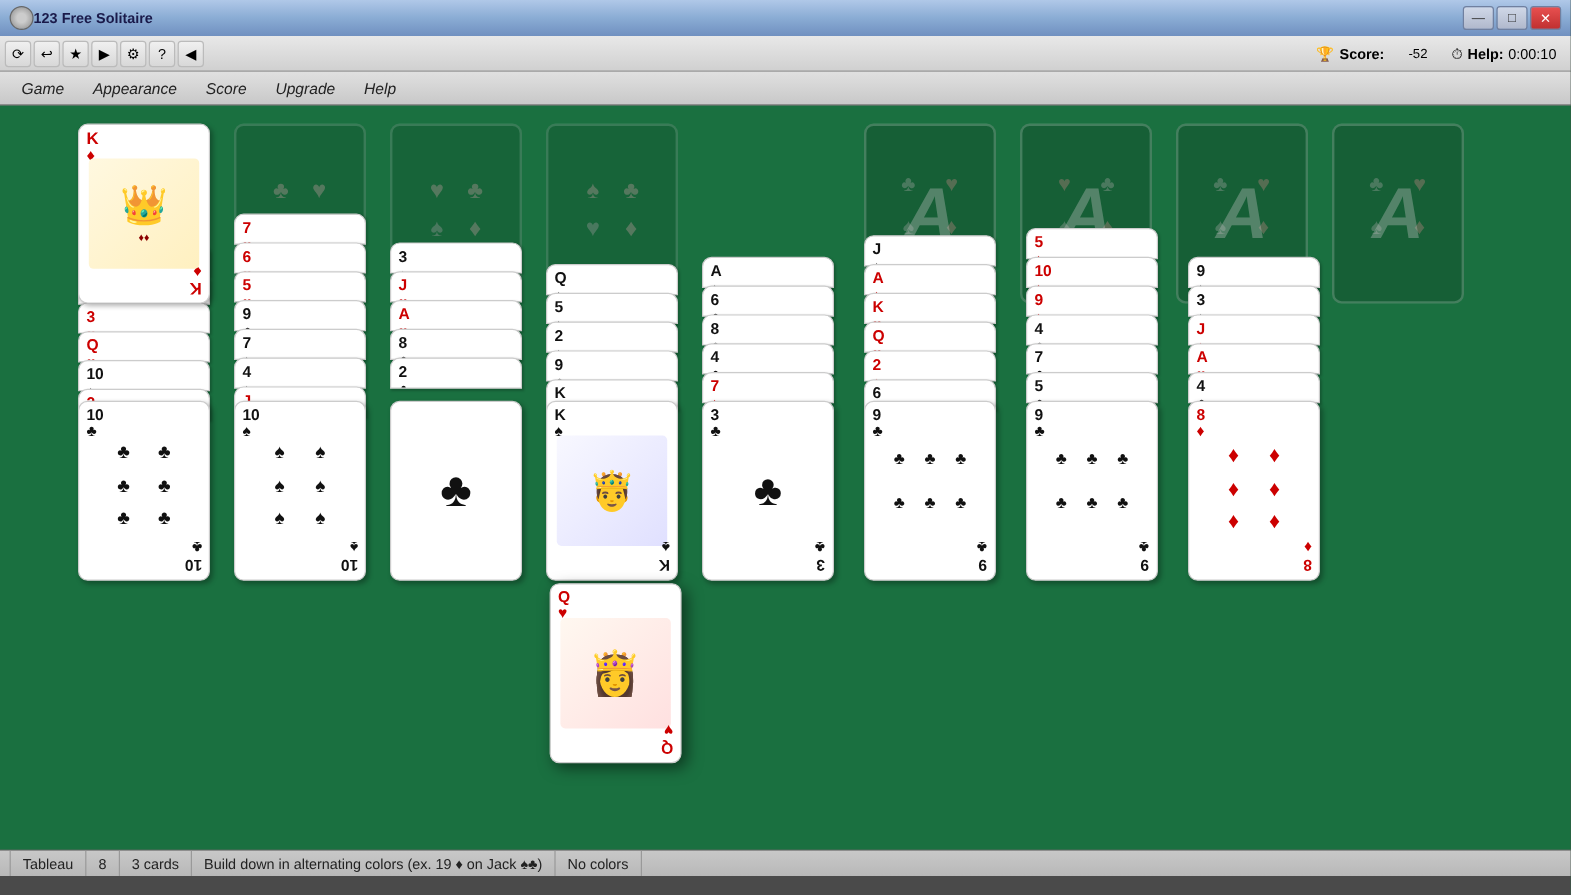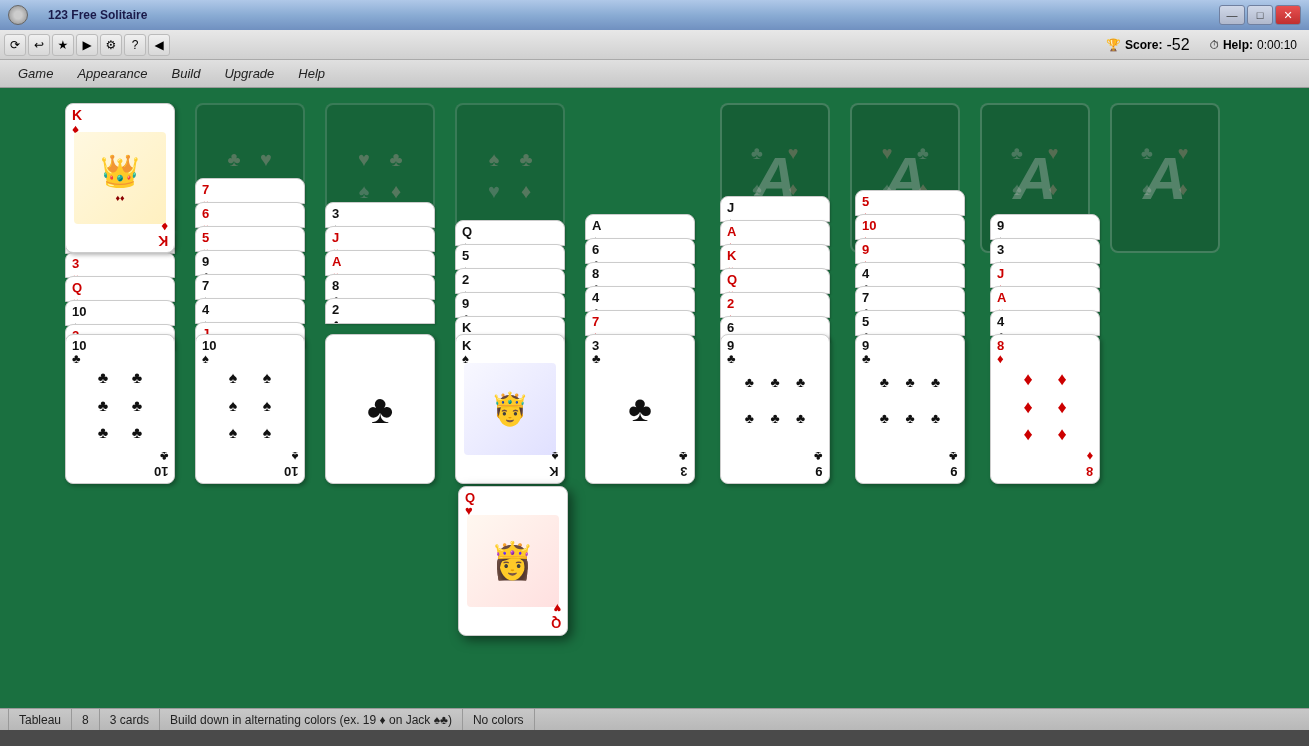--- a/index.html
+++ b/index.html
@@ -17,21 +17,21 @@
       background: linear-gradient(to bottom, #b0c8e8 0%, #8aacd4 50%, #7090c0 100%);
       display: flex;
       align-items: center;
       justify-content: space-between;
       padding: 0 8px;
       user-select: none;
     }
     #titlebar-left {
       display: flex;
       align-items: center;
-      gap: 20px;
+      gap: 0;
     }
     #titlebar-icon {
       width: 20px;
       height: 20px;
       background: radial-gradient(circle, #ccc 30%, #888 100%);
       border-radius: 50%;
       border: 1px solid #666;
     }
     #titlebar-title {
       font-size: 12px;
@@ -235,34 +235,34 @@
     <div class="toolbar-icon">★</div>
     <div class="toolbar-icon">▶</div>
     <div class="toolbar-icon">⚙</div>
     <div class="toolbar-icon">?</div>
     <div class="toolbar-icon">◀</div>
 
     <div style="margin-left:auto; display:flex; align-items:center; gap:20px; padding-right:8px;">
       <div class="score-item">
         <span style="font-size:12px;">🏆</span>
         <span style="font-size:12px; font-weight:bold;">Score:</span>
-        <span style="font-size:16px;">-52</span>
+        <span style="font-size:11px;margin-left:16px;">-52</span>
       </div>
       <div class="score-item">
         <span style="font-size:12px;">⏱</span>
         <span style="font-size:12px; font-weight:bold;">Help:</span>
         <span style="font-size:12px;">0:00:10</span>
       </div>
     </div>
   </div>
 
   <div id="menubar">
     <div class="menu-item">Game</div>
     <div class="menu-item">Appearance</div>
-    <div class="menu-item">Build</div>
+    <div class="menu-item">Score</div>
     <div class="menu-item">Upgrade</div>
     <div class="menu-item">Help</div>
   </div>
 
   <div id="game-area">
     <div id="game-layout">
 
       <div class="card" style="left:65px; top:15px; z-index:10;">
         <div class="card-label red">K<br>♦</div>
         <div class="card-label-bottom red">K<br>♦</div>

